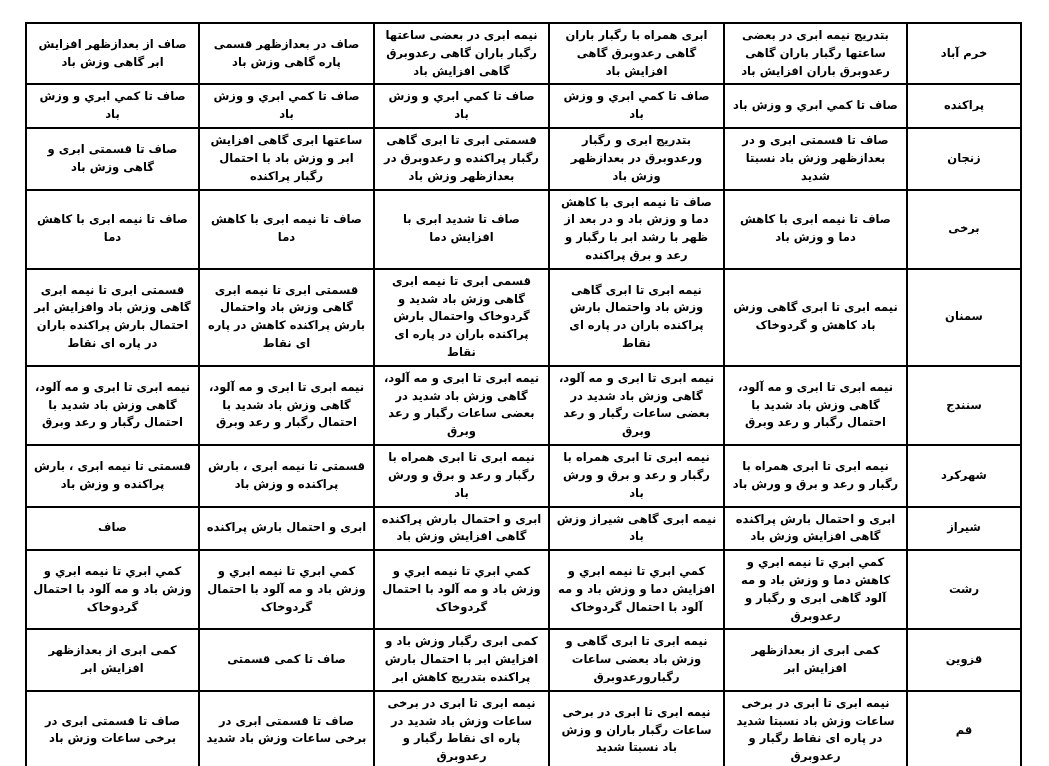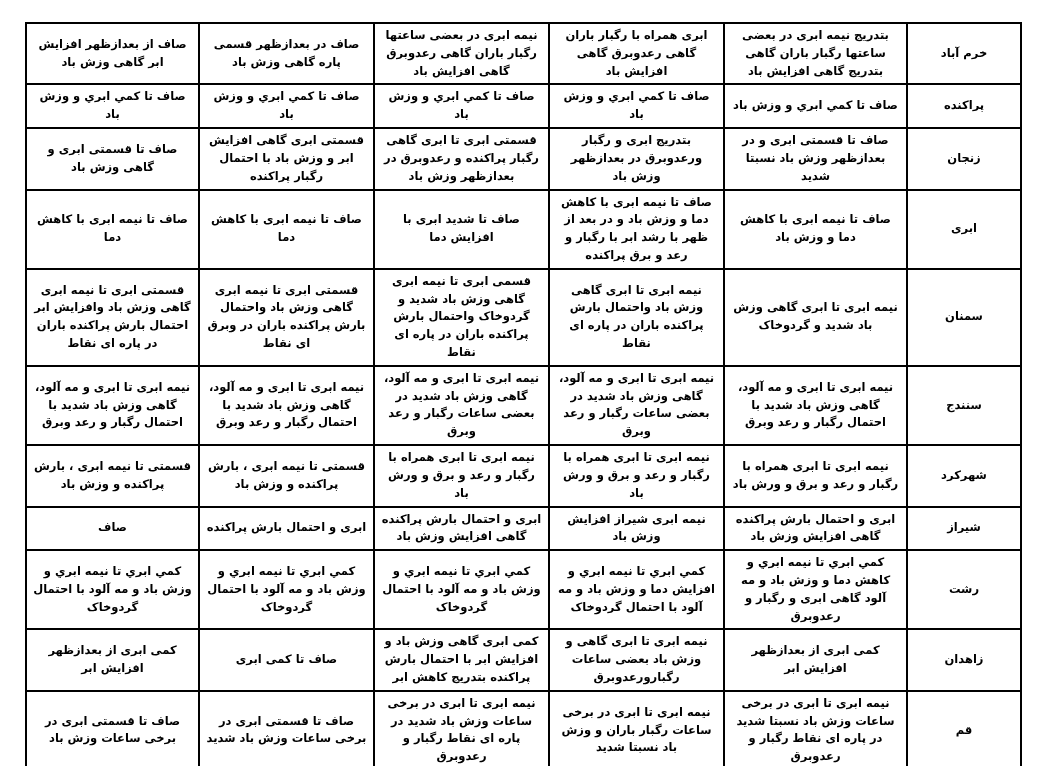--- a/index.html
+++ b/index.html
@@ -56,56 +56,56 @@
       <col class="c-city">
       <col class="c-f1">
       <col class="c-f2">
       <col class="c-f3">
       <col class="c-f4">
       <col class="c-f5">
     </colgroup>
     <tbody>
         <tr>
           <td class="city-cell">خرم آباد</td>
-          <td>بتدریج نیمه ابری در بعضی  ساعتها رگبار باران گاهی بتدریج گاهی افزایش باد</td>
+          <td>بتدریج نیمه ابری در بعضی  ساعتها رگبار باران گاهی رعدوبرق باران افزایش باد</td>
           <td>ابری همراه با رگبار باران گاهی رعدوبرق گاهی افزایش باد</td>
           <td>نیمه ابری در بعضی ساعتها رگبار باران گاهی رعدوبرق گاهی افزایش باد</td>
           <td>صاف در بعدازظهر قسمی پاره گاهی وزش باد</td>
           <td>صاف از بعدازظهر افزایش ابر گاهی وزش باد</td>
         </tr>
         <tr>
           <td class="city-cell">پراکنده</td>
           <td>صاف تا كمي ابري و وزش باد</td>
           <td>صاف تا كمي ابري و وزش باد</td>
           <td>صاف تا كمي ابري و وزش باد</td>
           <td>صاف تا كمي ابري و وزش باد</td>
           <td>صاف تا كمي ابري و وزش باد</td>
         </tr>
         <tr>
           <td class="city-cell">زنجان</td>
           <td>صاف تا قسمتی ابری و در بعدازظهر وزش باد نسبتا شدید</td>
           <td>بتدریج ابری و رگبار ورعدوبرق در بعدازظهر وزش باد</td>
           <td>قسمتی ابری تا ابری گاهی رگبار پراکنده و رعدوبرق در بعدازظهر وزش باد</td>
-          <td>قسمتی ابری گاهی افزایش ابر و وزش باد با احتمال رگبار پراکنده</td>
+          <td>ساعتها ابری گاهی افزایش ابر و وزش باد با احتمال رگبار پراکنده</td>
           <td>صاف تا قسمتی ابری و گاهی وزش باد</td>
         </tr>
         <tr>
-          <td class="city-cell">ابری</td>
+          <td class="city-cell">برخی</td>
           <td>صاف تا نیمه ابری با کاهش دما و وزش باد</td>
           <td>صاف تا نیمه ابری با کاهش دما و وزش باد و در بعد از ظهر با رشد ابر با رگبار و رعد و برق پراکنده</td>
           <td>صاف تا شدید ابری با افزایش دما</td>
           <td>صاف تا نیمه ابری با کاهش دما</td>
           <td>صاف تا نیمه ابری با کاهش دما</td>
         </tr>
         <tr>
           <td class="city-cell">سمنان</td>
-          <td>نیمه ابری تا ابری گاهی وزش باد شدید و گردوخاک</td>
+          <td>نیمه ابری تا ابری گاهی وزش باد کاهش و گردوخاک</td>
           <td>نیمه ابری تا ابری گاهی وزش باد واحتمال بارش پراکنده باران در پاره ای نقاط</td>
           <td>قسمی ابری تا نیمه ابری گاهی وزش باد شدید و گردوخاک واحتمال بارش پراکنده باران در پاره ای نقاط</td>
-          <td>قسمتی ابری تا نیمه ابری گاهی وزش باد واحتمال بارش پراکنده باران در وبرق ای نقاط</td>
+          <td>قسمتی ابری تا نیمه ابری گاهی وزش باد واحتمال بارش پراکنده کاهش در پاره ای نقاط</td>
           <td>قسمتی ابری تا نیمه ابری گاهی وزش باد وافزایش ابر احتمال بارش پراکنده باران در پاره ای نقاط</td>
         </tr>
         <tr>
           <td class="city-cell">سنندج</td>
           <td>نیمه ابری تا ابری و مه آلود، گاهی وزش باد شدید با احتمال رگبار و رعد وبرق</td>
           <td>نیمه ابری تا ابری و مه آلود، گاهی وزش باد شدید در بعضی ساعات رگبار و رعد وبرق</td>
           <td>نیمه ابری تا ابری و مه آلود، گاهی وزش باد شدید در بعضی ساعات رگبار و رعد وبرق</td>
           <td>نیمه ابری تا ابری و مه آلود، گاهی وزش باد شدید با احتمال رگبار و رعد وبرق</td>
           <td>نیمه ابری تا ابری و مه آلود، گاهی وزش باد شدید با احتمال رگبار و رعد وبرق</td>
         </tr>
@@ -113,39 +113,39 @@
           <td class="city-cell">شهرکرد</td>
           <td>نیمه ابری تا ابری همراه با رگبار و رعد و برق و ورش باد</td>
           <td>نیمه ابری تا ابری همراه با رگبار و رعد و برق و ورش باد</td>
           <td>نیمه ابری تا ابری همراه با رگبار و رعد و برق و ورش باد</td>
           <td>قسمتی تا نیمه ابری ، بارش پراکنده و وزش باد</td>
           <td>قسمتی تا نیمه ابری ، بارش پراکنده و وزش باد</td>
         </tr>
         <tr>
           <td class="city-cell">شیراز</td>
           <td>ابری و احتمال بارش پراکنده گاهی افزایش وزش باد</td>
-          <td>نیمه ابری شیراز افزایش وزش باد</td>
+          <td>نیمه ابری گاهی شیراز وزش باد</td>
           <td>ابری و احتمال بارش پراکنده گاهی افزایش وزش باد</td>
           <td>ابری و احتمال بارش پراکنده</td>
           <td>صاف</td>
         </tr>
         <tr>
           <td class="city-cell">رشت</td>
           <td>كمي ابري تا نیمه ابري و کاهش دما و وزش باد و مه آلود گاهی ابری و رگبار و رعدوبرق</td>
           <td>كمي ابري تا نیمه ابري و افزایش دما و وزش باد و مه آلود با احتمال گردوخاک</td>
           <td>كمي ابري تا نیمه ابري و وزش باد و مه آلود با احتمال گردوخاک</td>
           <td>كمي ابري تا نیمه ابري و وزش باد و مه آلود با احتمال گردوخاک</td>
           <td>كمي ابري تا نیمه ابري و وزش باد و مه آلود با احتمال گردوخاک</td>
         </tr>
         <tr>
-          <td class="city-cell">زاهدان</td>
+          <td class="city-cell">قزوین</td>
           <td>کمی ابری از بعدازظهر افزایش ابر</td>
           <td>نیمه ابری تا ابری گاهی و وزش باد بعضی ساعات رگبارورعدوبرق</td>
-          <td>کمی ابری گاهی وزش باد و افزایش ابر با احتمال بارش پراکنده  بتدریج کاهش ابر</td>
-          <td>صاف تا کمی ابری</td>
+          <td>کمی ابری رگبار وزش باد و افزایش ابر با احتمال بارش پراکنده  بتدریج کاهش ابر</td>
+          <td>صاف تا کمی قسمتی</td>
           <td>کمی ابری از بعدازظهر افزایش ابر</td>
         </tr>
         <tr>
           <td class="city-cell">قم</td>
           <td>نیمه ابری تا ابری در برخی ساعات وزش باد نسبتا شدید در پاره ای نقاط رگبار و رعدوبرق</td>
           <td>نیمه ابری تا ابری در برخی ساعات رگبار باران و وزش باد نسبتا شدید</td>
           <td>نیمه ابری تا ابری در برخی ساعات وزش باد شدید در پاره ای نقاط رگبار و رعدوبرق</td>
           <td>صاف تا قسمتی ابری در برخی ساعات وزش باد شدید</td>
           <td>صاف تا قسمتی ابری در برخی ساعات وزش باد</td>
         </tr>

